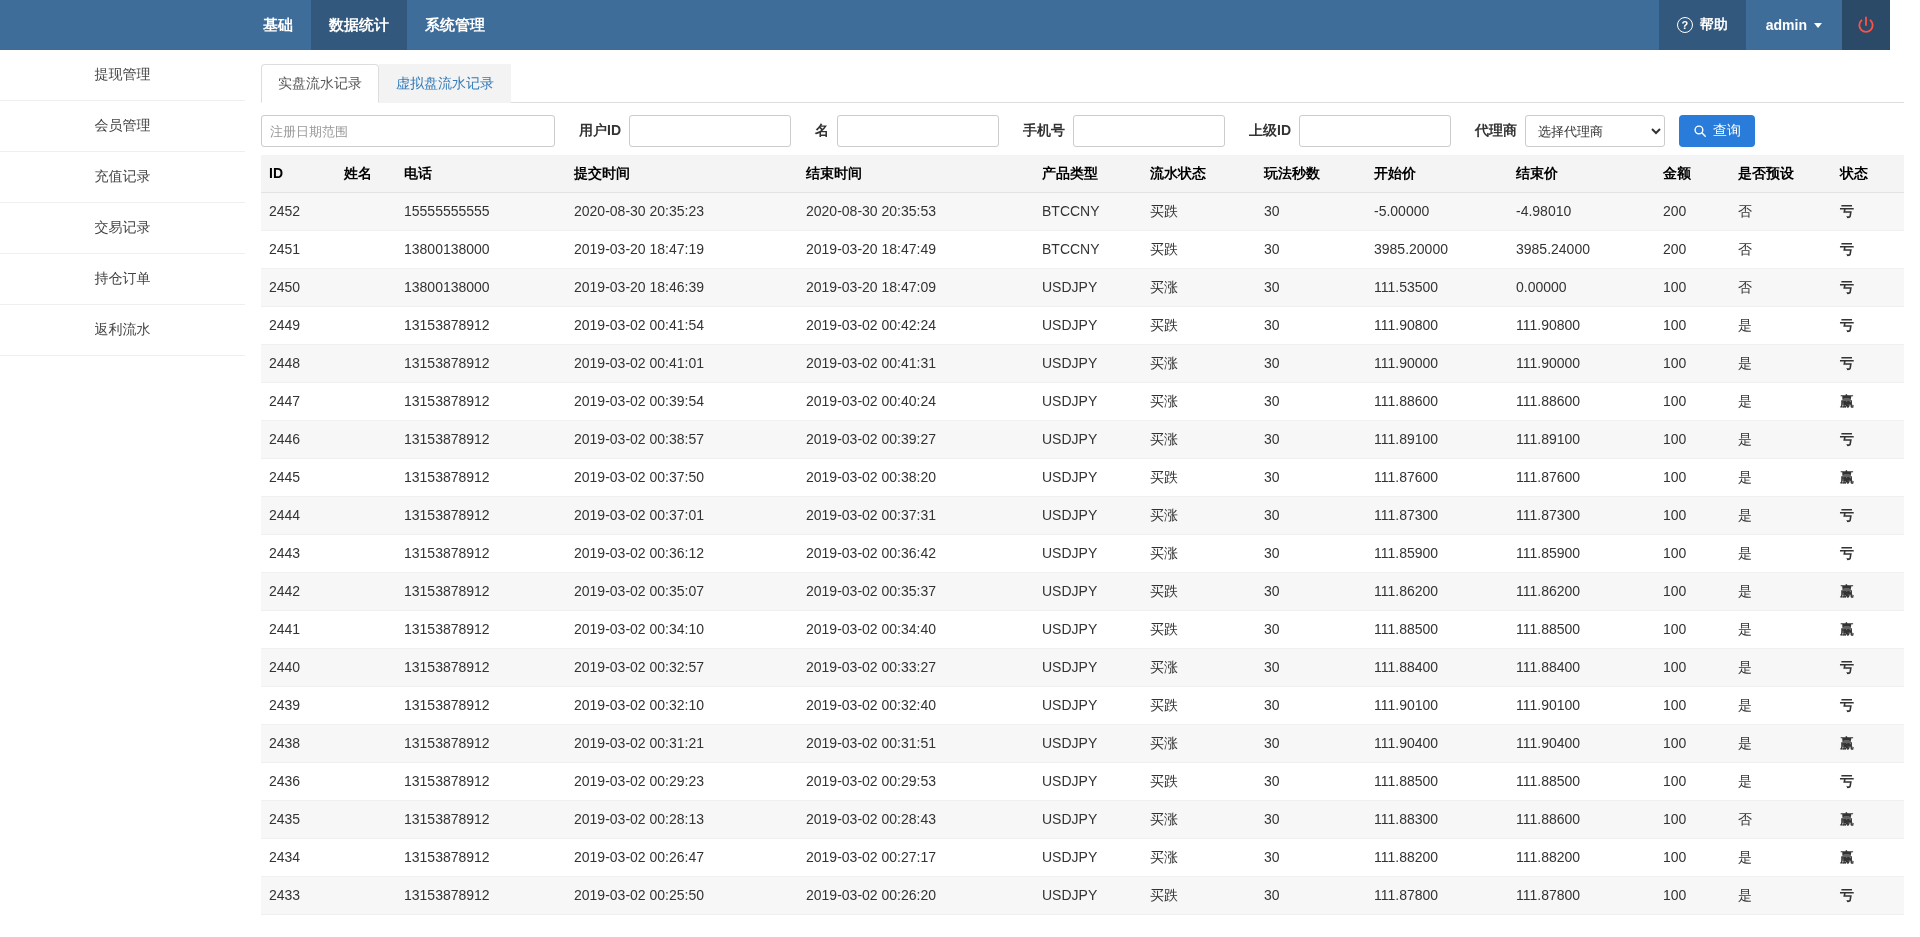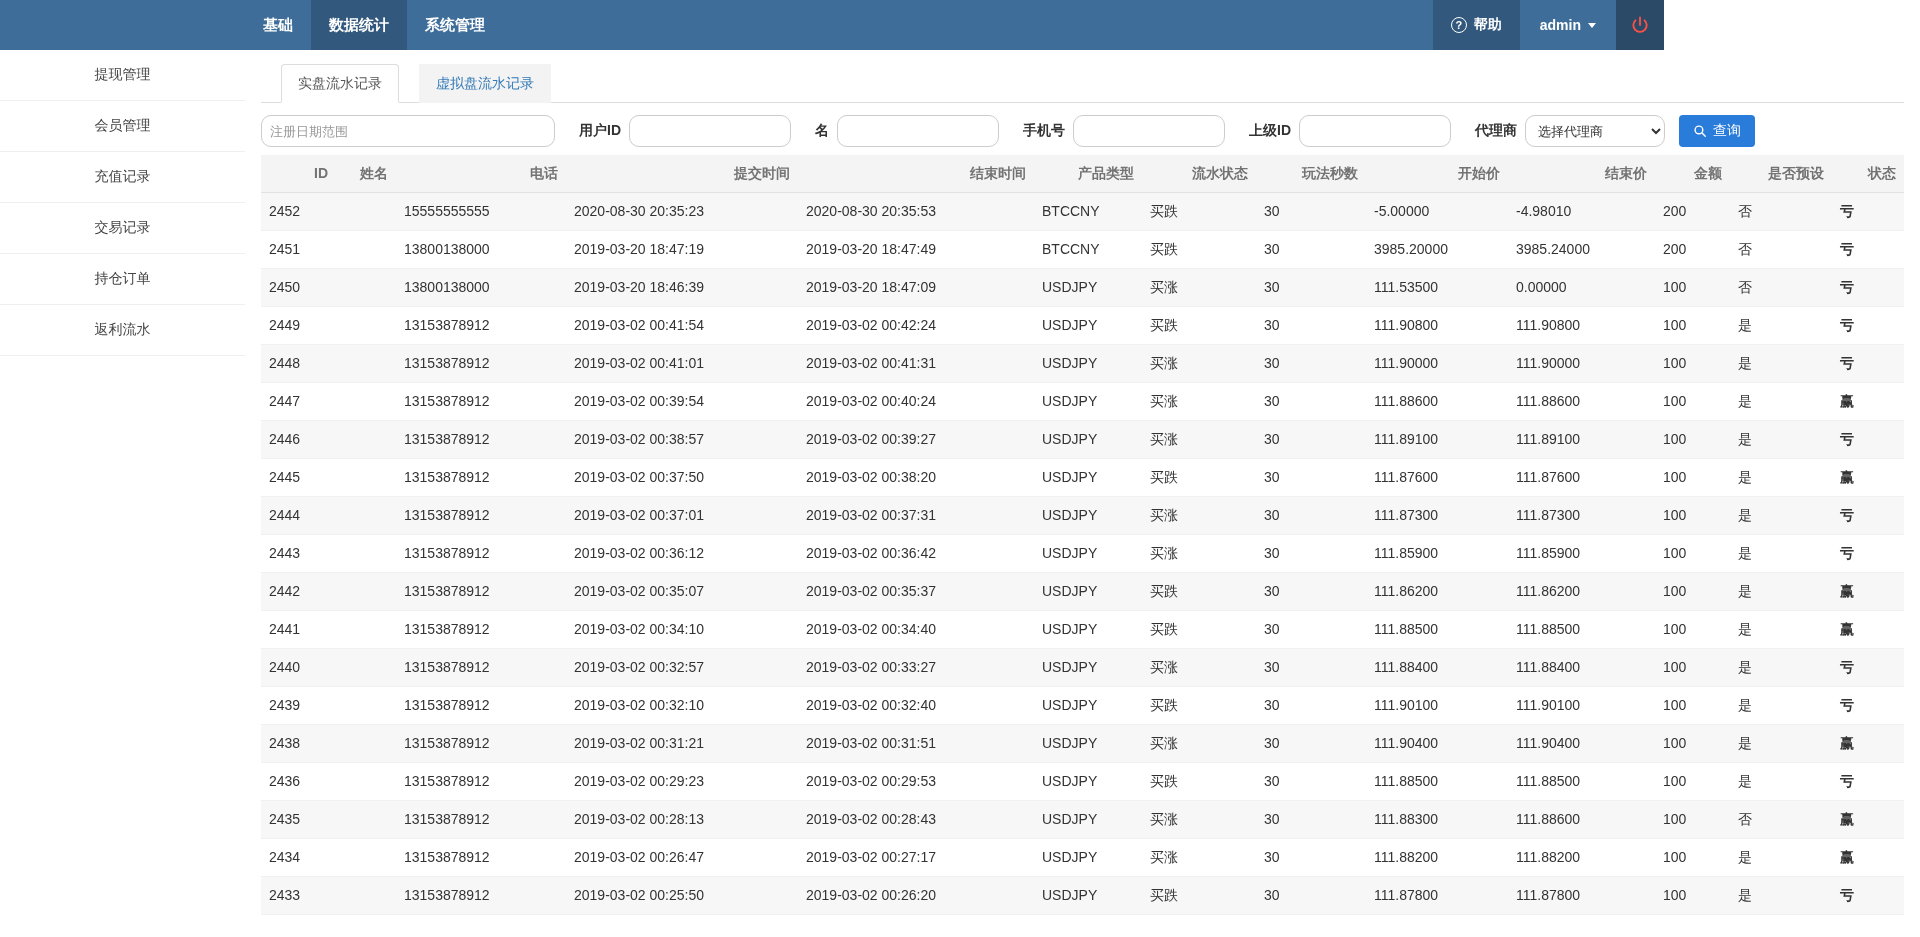--- a/index.html
+++ b/index.html
@@ -4,21 +4,21 @@
 <style>
   :root{
     --navbar:#3e6d99; --navdark:rgba(0,0,0,.18); --navdarker:rgba(0,0,0,.32);
     --accent:#2a7cdb; --green:#3ca24a; --red:#d9534f; --link:#337ab7; --power:#ff5147;
   }
   *{box-sizing:border-box;}
   html,body{width:1920px;height:937px;margin:0;padding:0;overflow:hidden;background:#fff;
     font-family:"Liberation Sans","DejaVu Sans",sans-serif;color:#333;}
 
   
-  .navbar{position:fixed;top:0;left:0;width:1664px;height:50px;background:var(--navbar);
+  .navbar{position:fixed;top:0;left:0;width:1890px;height:50px;background:var(--navbar);
     display:flex;justify-content:space-between;z-index:10;}
   .nav-left{display:flex;padding-left:245px;}
   .nav-item{color:#fff;font-size:15px;font-weight:bold;line-height:50px;padding:0 18px;cursor:pointer;}
   .nav-item.active{background:var(--navdark);}
   .nav-right{display:flex;align-items:stretch;}
   .nav-help{display:flex;align-items:center;gap:7px;color:#fff;font-size:14px;font-weight:bold;
     padding:0 18px;background:var(--navdark);cursor:pointer;}
   .q-icon{width:16px;height:16px;border:1.5px solid #fff;border-radius:50%;display:inline-flex;
     align-items:center;justify-content:center;font-size:11px;font-weight:bold;line-height:1;}
   .nav-user{display:flex;align-items:center;gap:7px;color:#fff;font-size:14px;font-weight:bold;
@@ -30,38 +30,38 @@
 
   
   .sidebar{position:fixed;top:50px;left:0;bottom:0;width:245px;background:#fff;}
   .sidebar ul{list-style:none;margin:0;padding:0;text-align:center;}
   .sidebar li{padding:16px 20px;font-size:14px;color:#444;border-bottom:1px solid #efefef;cursor:pointer;}
 
   
   .content{margin-left:245px;padding:14px 16px 0 16px;}
 
   .tabs{display:flex;border-bottom:1px solid #ddd;}
-  .tab{padding:10px 16px;font-size:14px;line-height:17px;cursor:pointer;margin-bottom:-1px;margin-left:20px;}
+  .tab{padding:10px 16px;font-size:14px;line-height:17px;cursor:pointer;margin-bottom:-1px;}
   .tab.active{background:#fff;color:#555;border:1px solid #ddd;border-bottom:1px solid #fff;
     border-radius:4px 4px 0 0;}
   .tab.inactive{color:var(--link);background:#f3f3f3;border:1px solid transparent;border-bottom:none;}
 
   .filters{margin-top:12px;display:flex;align-items:center;gap:8px;flex-wrap:nowrap;}
   .filters label{font-size:14px;font-weight:bold;color:#333;white-space:nowrap;margin-left:16px;}
-  .filters input,.filters select{height:32px;border:1px solid #ccc;border-radius:10px;
+  .filters input,.filters select{height:32px;border:1px solid #ccc;border-radius:3px;
     padding:0 8px;font-size:13px;color:#333;background:#fff;outline:none;}
   .filters input::placeholder{color:#999;}
   .in-date{width:294px;} .in-uid{width:162px;} .in-name{width:162px;}
   .in-phone{width:152px;} .in-pid{width:152px;} .sel-agent{width:140px;}
   .btn-search{height:32px;padding:0 14px;margin-left:6px;background:var(--accent);color:#fff;
     border:none;border-radius:4px;font-size:14px;display:inline-flex;align-items:center;gap:6px;cursor:pointer;}
 
   
   table.flow{margin-top:8px;width:1643px;border-collapse:collapse;table-layout:fixed;}
-  table.flow th{background:#f4f4f4;text-align:right;font-size:14px;font-weight:bold;color:#737373;
+  table.flow th{background:#f4f4f4;text-align:left;font-size:14px;font-weight:bold;color:#000000;
     padding:10px 8px;line-height:17px;border-bottom:1px solid #e3e3e3;overflow:hidden;white-space:nowrap;}
   table.flow td{font-size:14px;color:#333;padding:10px 8px;line-height:17px;
     border-bottom:1px solid #f0f0f0;overflow:hidden;white-space:nowrap;}
   table.flow tbody tr:nth-child(odd){background:#f7f7f7;}
   .t-green{color:var(--green);}
   .t-red{color:var(--red);}
   .bold{font-weight:bold;}
 </style>
 </head>
 <body>

